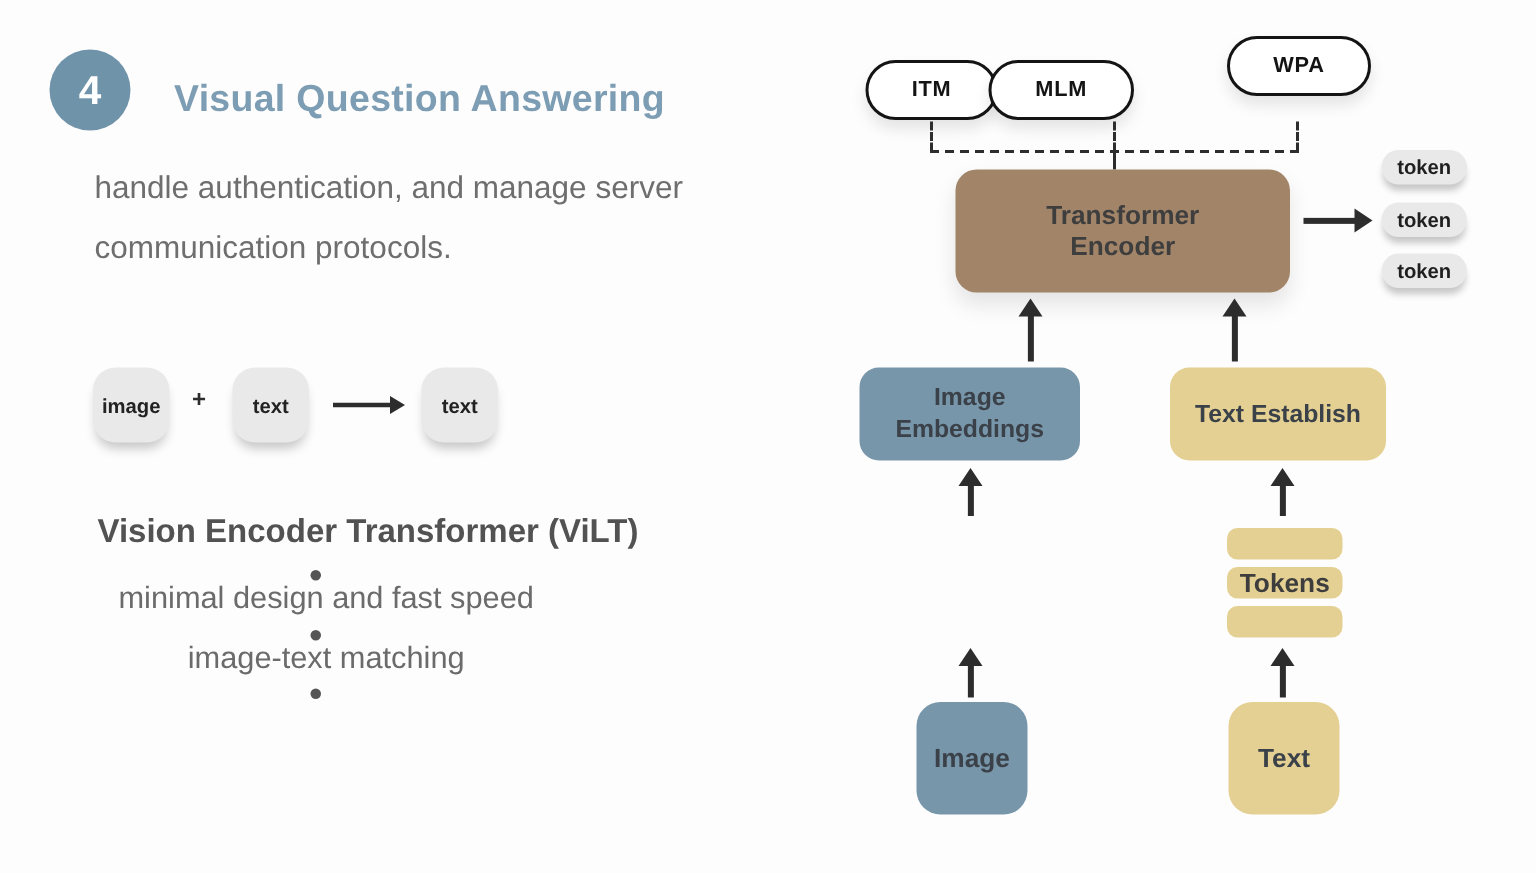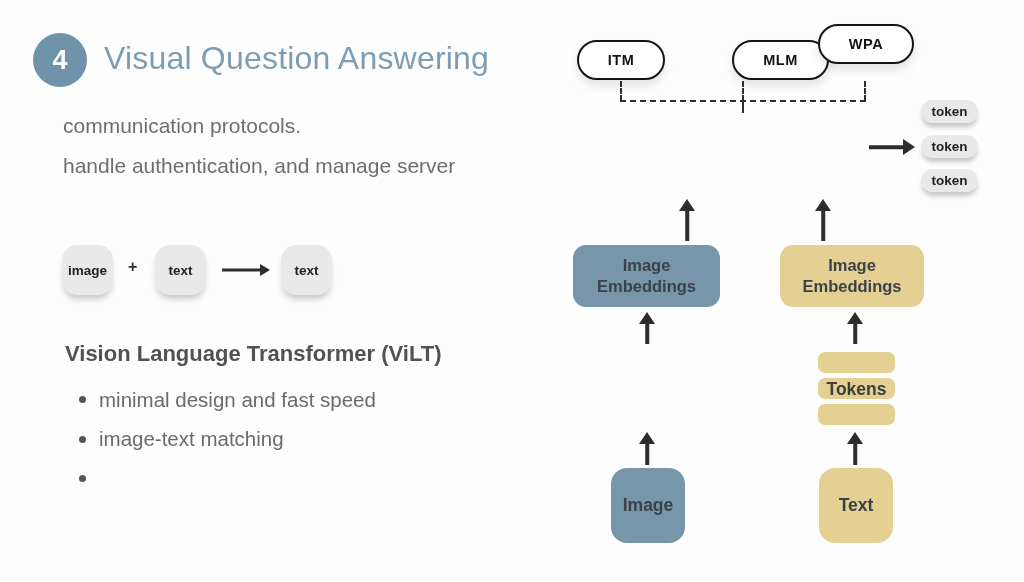--- a/index.html
+++ b/index.html
@@ -7,39 +7,39 @@
     position:relative;width:1024px;height:582px;background:#fdfdfd;overflow:hidden;
     font-family:"Liberation Sans","DejaVu Sans",sans-serif;color:#3d3d3d;
   }
   
   .num-circle{
     position:absolute;left:33px;top:33px;width:54px;height:54px;border-radius:50%;
     background:#6f94aa;color:#ffffff;font-weight:bold;font-size:27px;
     display:flex;align-items:center;justify-content:center;
   }
   .page-title{
-    position:absolute;left:104px;top:40px;margin:0;
-    font-size:32px;font-weight:normal;color:#7c9db3;letter-spacing:.2px;white-space:nowrap;
+    position:absolute;left:104px;top:40px;margin:12px;
+    font-size:25px;font-weight:bold;color:#7c9db3;letter-spacing:.2px;white-space:nowrap;
   }
   .desc{position:absolute;left:63px;top:106px;width:480px;font-size:21px;color:#6e6e6e;}
   .desc span{display:block;line-height:40px;}
   .formula{position:absolute;left:0;top:0;}
   .chip{
     position:absolute;height:50px;border-radius:15px;background:#e9e9e9;
     box-shadow:0 6px 7px -2px rgba(0,0,0,.22);
     display:flex;align-items:center;justify-content:center;
     font-size:13.5px;font-weight:bold;color:#222222;
   }
   .plus{position:absolute;left:128px;top:258px;font-size:16px;font-weight:bold;color:#2d2d2d;}
   .vilt-heading{
     position:absolute;left:65px;top:341px;margin:0;
     font-size:22px;font-weight:bold;color:#525252;white-space:nowrap;
   }
   .bullets{position:absolute;left:79px;top:380px;margin:0;padding:0;list-style:none;}
-  .bullets li{display:flex;align-items:center;height:39.5px;font-size:20.5px;color:#6b6b6b;}
+  .bullets li{display:flex;align-items:center;height:39.5px;font-size:20.5px;color:#6b6b6b;flex-direction:column;}
   .bullets .dot{width:7px;height:7px;border-radius:50%;background:#555555;margin-right:13px;flex:none;}
   
   .objective-pill{
     position:absolute;height:40px;border-radius:21px;background:#ffffff;
     border:2.5px solid #141414;box-sizing:border-box;
     box-shadow:0 6px 10px rgba(0,0,0,.10);
     display:flex;align-items:center;justify-content:center;
     font-size:14.5px;font-weight:bold;color:#141414;letter-spacing:.5px;
   }
   .dash-v{position:absolute;width:0;border-left:2px dashed #2d2d2d;}
@@ -93,61 +93,65 @@
 </style>
 </head>
 <body>
 
 <div class="canvas">
 
   <div class="num-circle">4</div>
   <h1 class="page-title">Visual Question Answering</h1>
 
   <div class="desc">
+    <span>handle authentication, and manage server</span>
     <span>communication protocols.</span>
-    <span>handle authentication, and manage server</span>
   </div>
 
   <div class="formula">
     <div class="chip" style="left:62px;top:245px;width:51px;">image</div>
     <div class="plus">+</div>
     <div class="chip" style="left:155px;top:245px;width:51px;">text</div>
     <div class="arrow-right small" style="left:222px;top:261px;width:48px;">
       <div class="shaft"></div>
         <div class="head"></div>
     </div>
     <div class="chip" style="left:281px;top:245px;width:51px;">text</div>
   </div>
 
-  <h2 class="vilt-heading">Vision Language Transformer (ViLT)</h2>
+  <h2 class="vilt-heading">Vision Encoder Transformer (ViLT)</h2>
 
   <ul class="bullets">
     <li>
         <span class="dot"></span>
         <span>minimal design and fast speed</span>
       </li>
     <li>
         <span class="dot"></span>
         <span>image-text matching</span>
       </li>
     <li>
         <span class="dot"></span>
       </li>
   </ul>
 
   <div class="objective-pill" style="left:577px;top:40px;width:88px;">ITM</div>
-  <div class="objective-pill" style="left:732px;top:40px;width:97px;">MLM</div>
+  <div class="objective-pill" style="left:659px;top:40px;width:97px;">MLM</div>
   <div class="objective-pill" style="left:818px;top:24px;width:96px;">WPA</div>
 
   <div class="dash-v" style="left:620px;top:81px;height:20px;"></div>
   <div class="dash-v" style="left:742px;top:81px;height:20px;"></div>
   <div class="dash-v" style="left:864px;top:81px;height:20px;"></div>
   <div class="dash-h" style="left:620px;top:100px;width:246px;"></div>
   <div class="dash-v" style="left:742px;top:101px;height:12px;"></div>
 
+  <div class="encoder">
+    <span>Transformer</span>
+    <span>Encoder</span>
+  </div>
 
   <div class="arrow-right" style="left:869px;top:138px;width:46px;">
     <div class="shaft"></div>
       <div class="head"></div>
   </div>
   <div class="token-pill" style="top:100px;">token</div>
   <div class="token-pill" style="top:135px;">token</div>
   <div class="token-pill" style="top:169px;">token</div>
 
   <div class="arrow-up" style="left:678px;top:199px;height:42px;">
@@ -157,21 +161,21 @@
   <div class="arrow-up" style="left:814px;top:199px;height:42px;">
     <div class="shaft"></div>
       <div class="head"></div>
   </div>
 
   <div class="emb-box blue-bg" style="left:573px;width:147px;">
     <span>Image</span>
     <span>Embeddings</span>
   </div>
   <div class="emb-box tan-bg" style="left:780px;width:144px;">
-    <span>Image Embeddings</span>
+    <span>Text Establish</span>
   </div>
 
   <div class="arrow-up" style="left:638px;top:312px;height:32px;">
     <div class="shaft"></div>
       <div class="head"></div>
   </div>
   <div class="arrow-up" style="left:846px;top:312px;height:32px;">
     <div class="shaft"></div>
       <div class="head"></div>
   </div>

